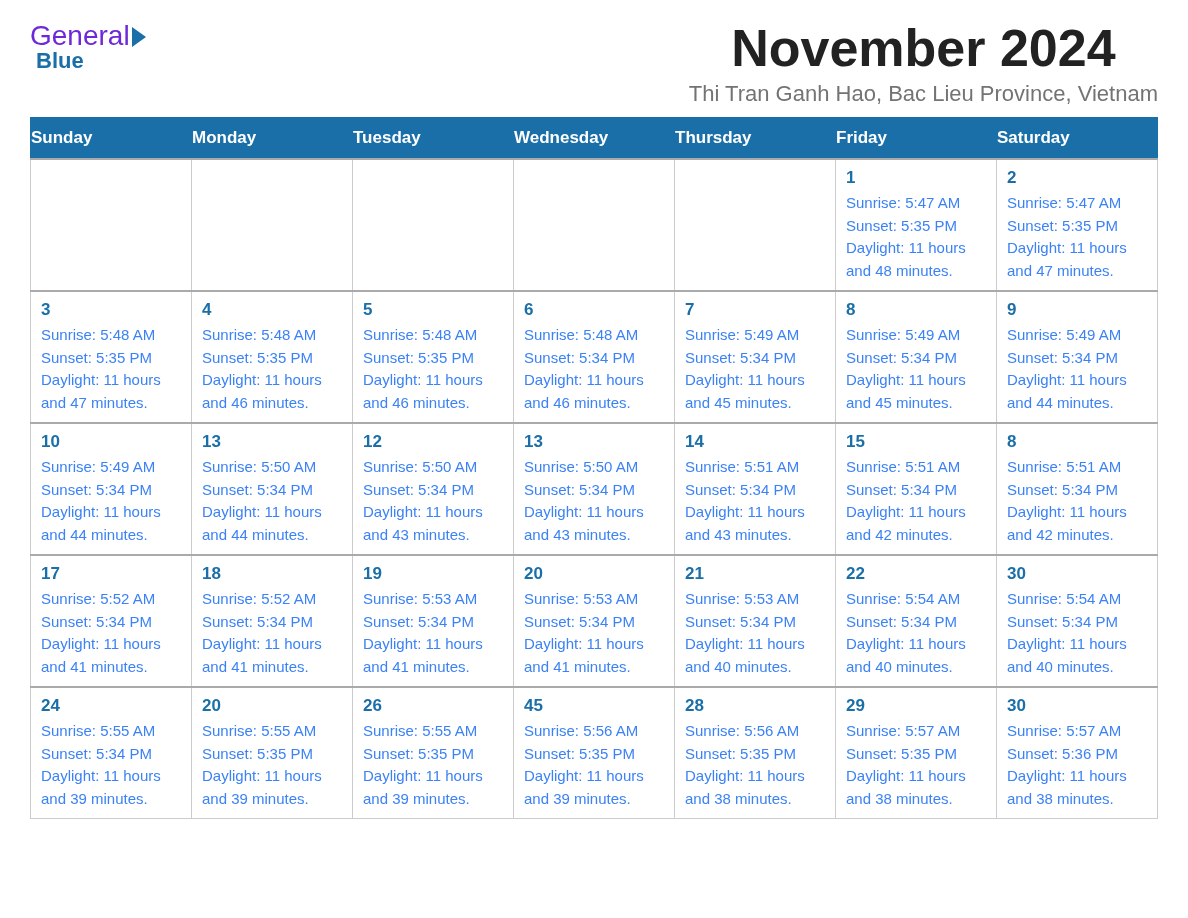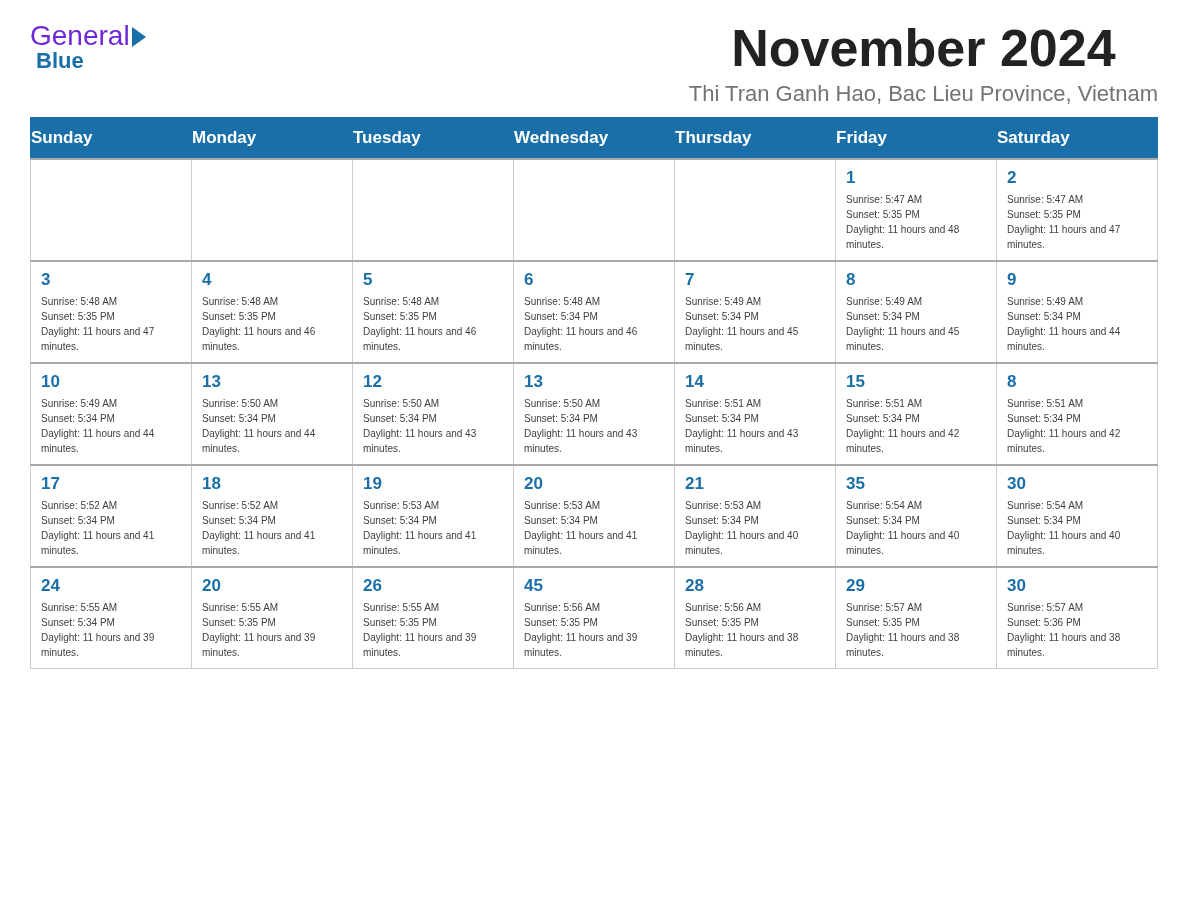--- a/index.html
+++ b/index.html
@@ -87,22 +87,22 @@
       border-bottom: 2px solid #aaa;
     }
     .day-number {
       font-size: 17px;
       font-weight: bold;
       color: #1a6fa8;
       margin-bottom: 4px;
       display: block;
     }
     .day-info {
-      font-size: 10px;
-      color: #404040;
+      font-size: 15px;
+      color: #3b82f6;
       line-height: 1.5;
     }
     .empty-cell {
       background: #fff;
     }
     .calendar tbody tr:last-child {
       border-bottom: none;
       border-radius: 9px;
     }
   </style>
@@ -228,21 +228,21 @@
         </td>
         <td>
           <span class="day-number">20</span>
           <div class="day-info">Sunrise: 5:53 AM<br>Sunset: 5:34 PM<br>Daylight: 11 hours and 41 minutes.</div>
         </td>
         <td>
           <span class="day-number">21</span>
           <div class="day-info">Sunrise: 5:53 AM<br>Sunset: 5:34 PM<br>Daylight: 11 hours and 40 minutes.</div>
         </td>
         <td>
-          <span class="day-number">35</span>
+          <span class="day-number">22</span>
           <div class="day-info">Sunrise: 5:54 AM<br>Sunset: 5:34 PM<br>Daylight: 11 hours and 40 minutes.</div>
         </td>
         <td>
           <span class="day-number">30</span>
           <div class="day-info">Sunrise: 5:54 AM<br>Sunset: 5:34 PM<br>Daylight: 11 hours and 40 minutes.</div>
         </td>
       </tr>
       <tr>
         <td>
           <span class="day-number">24</span>

